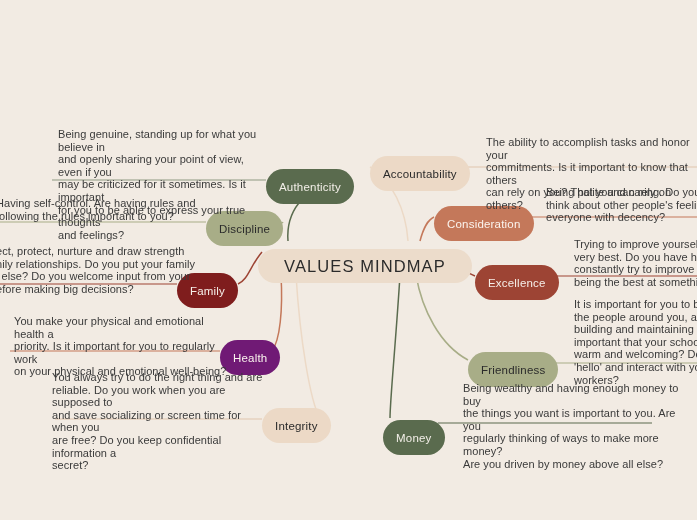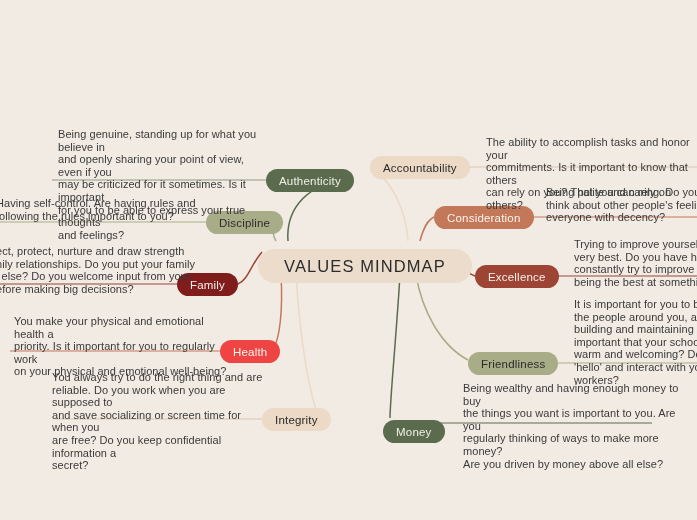--- a/index.html
+++ b/index.html
@@ -43,21 +43,21 @@
     color: #2b2b2b;
     background: #ecdccb;
     padding: 0 26px;
     height: 34px;
     left: 258px;
     top: 241px;
     margin-top: 8px;
   }
   .node-branch {
     font-size: 11.5px;
-    height: 23px;
+    height: 35px;
     padding: 0 13px;
   }
   .desc {
     position: absolute;
     font-size: 11px;
     line-height: 12.6px;
     color: #3a3a3a;
     white-space: pre-line;
     letter-spacing: 0.05px;
   }
@@ -96,21 +96,21 @@
   </svg>
 
   <div class="node node-central">VALUES MINDMAP</div>
 
   <div class="node node-branch" style="left:266px; top:169px; background:#5a6b4e; color:#f3efe8;">Authenticity</div>
 
   <div class="node node-branch" style="left:206px; top:211px; background:#a8ad87; color:#2b2b2b;">Discipline</div>
 
   <div class="node node-branch" style="left:177px; top:273px; background:#7f1d1d; color:#f6efe9;">Family</div>
 
-  <div class="node node-branch" style="left:220px; top:340px; background:#ef4444; color:#fbf4ee;">Health</div>
+  <div class="node node-branch" style="left:220px; top:340px; background:#701a75; color:#fbf4ee;">Health</div>
 
   <div class="node node-branch" style="left:262px; top:408px; background:#ecd9c6; color:#2b2b2b;">Integrity</div>
 
   <div class="node node-branch" style="left:370px; top:156px; background:#ecd9c6; color:#2b2b2b;">Accountability</div>
 
   <div class="node node-branch" style="left:434px; top:206px; background:#c4785a; color:#fbf4ee;">Consideration</div>
 
   <div class="node node-branch" style="left:475px; top:265px; background:#9d4434; color:#f6efe9;">Excellence</div>
 
   <div class="node node-branch" style="left:468px; top:352px; background:#a8ad87; color:#2b2b2b;text-align:center;">Friendliness</div>

